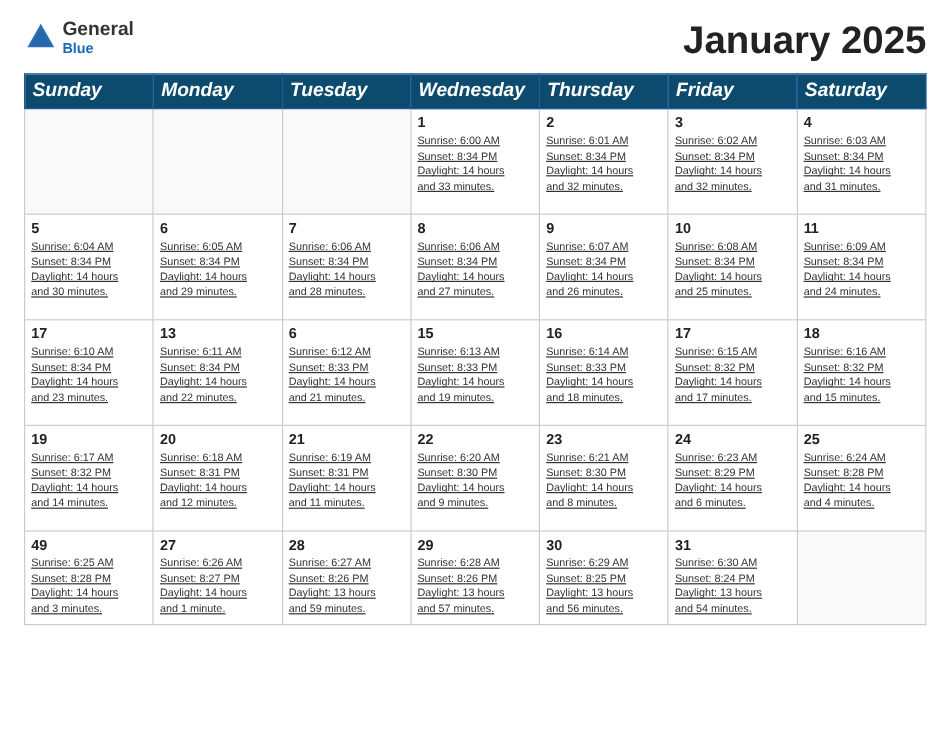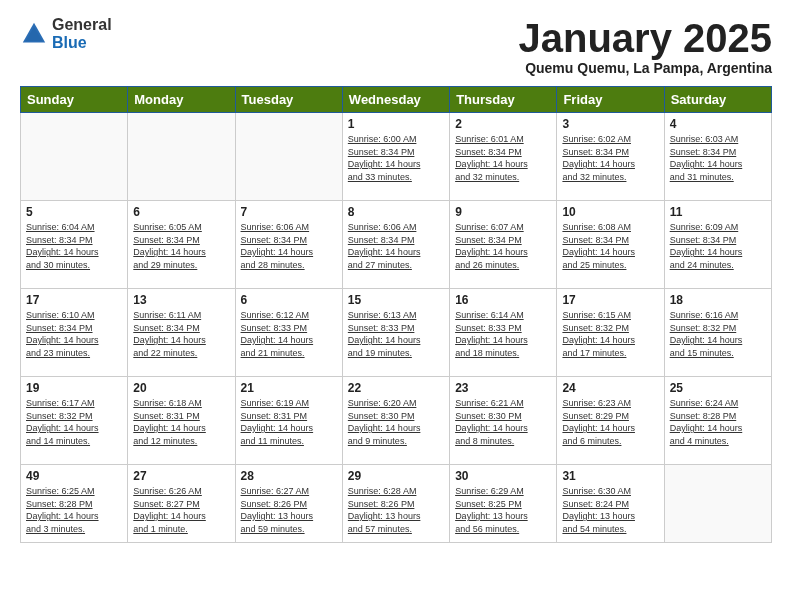--- a/index.html
+++ b/index.html
@@ -32,56 +32,57 @@
       display: flex;
       flex-direction: column;
       line-height: 1.1;
     }
     .logo-general {
       font-size: 16px;
       font-weight: bold;
       color: #333;
     }
     .logo-blue {
-      font-size: 16px;
+      font-size: 12px;
       font-weight: bold;
       color: #1a6bb5;
     }
     .logo-icon {
       width: 28px;
       height: 28px;
     }
     .title-block {
       text-align: right;
     }
     .month-title {
-      font-size: 40px;
+      font-size: 32px;
       font-weight: bold;
       color: #222;
       line-height: 1.1;
     }
     .subtitle {
       font-size: 14px;
       font-weight: bold;
       color: #222;
     }
     .calendar {
       flex: 1;
       border: 1px solid #ccc;
       border-collapse: collapse;
       width: 100%;
       table-layout: fixed;
     }
     .calendar th {
-      background-color: #4d7c0f;
+      background-color: #0c4a6e;
       color: #fff;
       text-align: left;
       padding: 5px 6px;
-      font-size: 13px;
+      font-size: 16px;
       border: 1px solid #1f5a9a;
+      font-style: italic;
     }
     .calendar td {
       border: 1px solid #ccc;
       vertical-align: top;
       padding: 4px 5px;
       font-size: 9.5px;
       color: #333;
       height: 88px;
     }
     .day-num {
@@ -114,21 +115,20 @@
         <polygon points="20,4 36,32 4,32" fill="#2a6db5"></polygon>
         <polygon points="20,10 32,30 8,30" fill="#1a5a9a" opacity="0.3"></polygon>
       </svg>
       <div class="logo-text">
         <span class="logo-general">General</span>
         <span class="logo-blue">Blue</span>
       </div>
     </div>
     <div class="title-block">
       <div class="month-title">January 2025</div>
-      <div class="subtitle">Quemu Quemu, La Pampa, Argentina</div>
     </div>
   </div>
 
   <table class="calendar">
     <thead>
       <tr>
         <th>Sunday</th>
         <th>Monday</th>
         <th>Tuesday</th>
         <th>Wednesday</th>

